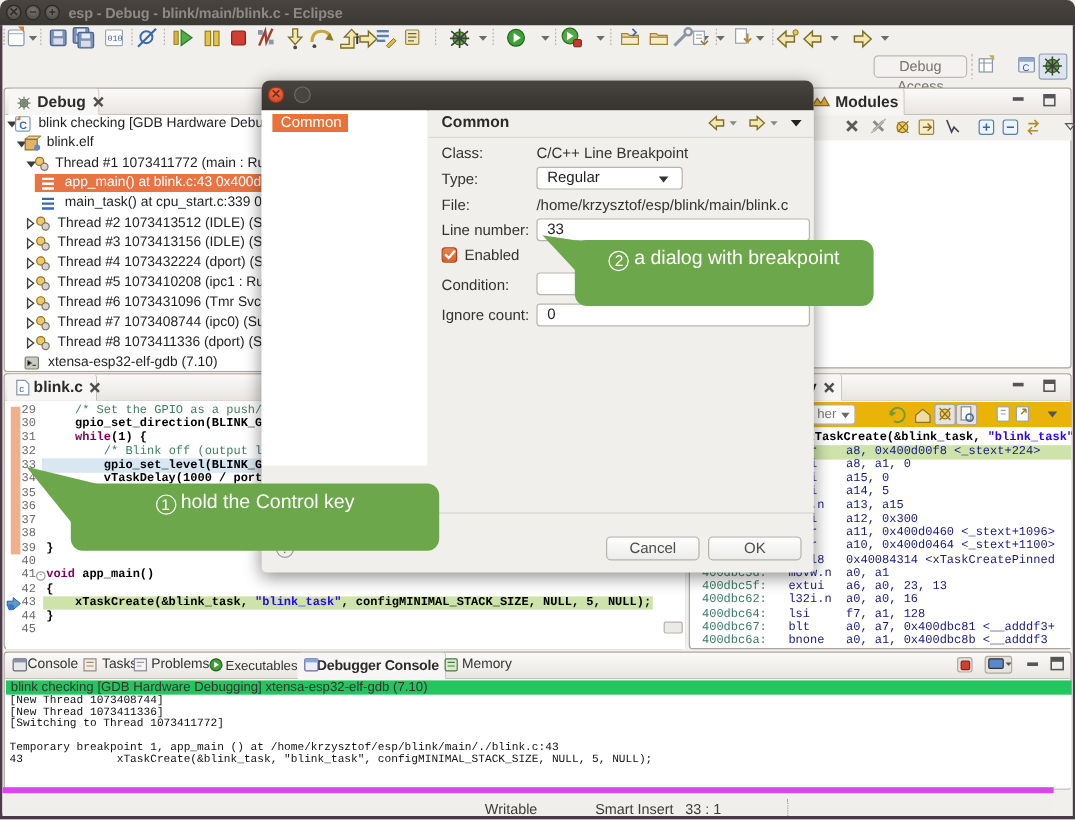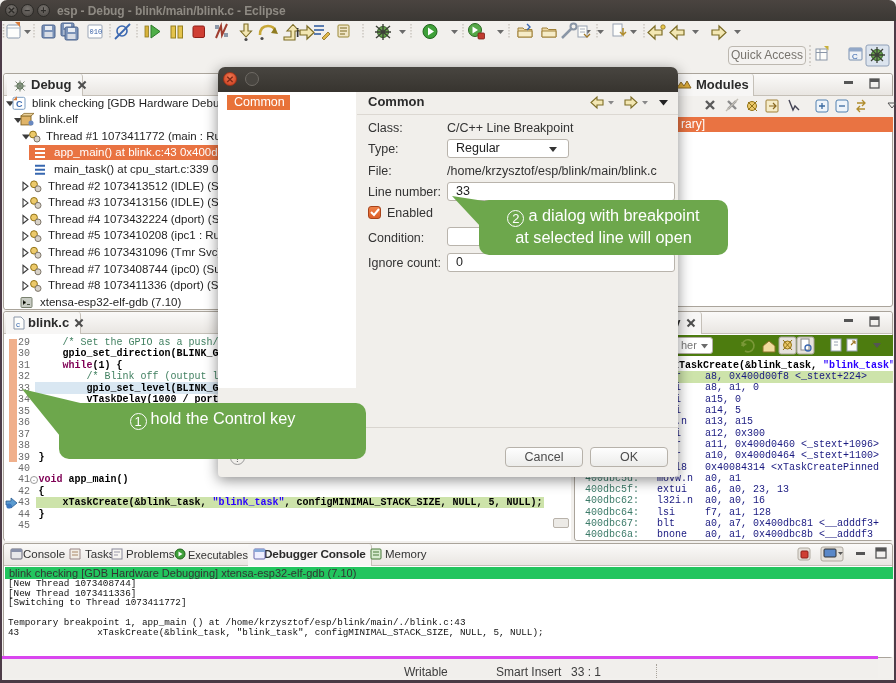--- a/index.html
+++ b/index.html
@@ -32,21 +32,21 @@
 .sel { background:#e97342; color:#fff; }
 
 #editorpanel { left:3px; top:311px; width:568px; height:230px; }
 .codeline { position:absolute; left:0; font-size:10px; line-height:11px; }
 .lno { position:absolute; width:30px; text-align:right; color:#6b6b6b; font-size:10px; line-height:11px; }
 
 #disasmpanel { left:574px; top:311px; width:319px; height:230px; }
 
 #consolepanel { left:3px; top:543px; width:890px; height:115px; }
 
-#statusbar { left:2px; top:656px; width:876px; height:22px; background:#f1efec; border-top:3px solid #d946ef; color:#3c3c3c; font-size:12px; }
+#statusbar { left:2px; top:656px; width:876px; height:22px; background:#f1efec; border-top:5px solid #d946ef; color:#3c3c3c; font-size:12px; }
 
 #dialog { left:218px; top:67px; width:460px; height:410px; background:#f1efeb; border-radius:7px 7px 4px 4px; box-shadow:0 3px 14px rgba(0,0,0,0.45); z-index:50; }
 #dlg-title { position:absolute; left:0; top:0; width:460px; height:25px; background:linear-gradient(#484540,#37342f); border-radius:7px 7px 0 0; }
 #dlg-side { position:absolute; left:0; top:25px; width:138px; height:296px; background:#fff; }
 #dlg-main { position:absolute; left:139px; top:25px; width:321px; height:335px; background:#f1efeb; }
 .dlabel { position:absolute; font-size:12.5px; color:#333; }
 .dinput { position:absolute; background:#fff; border:1px solid #b9b4ac; border-radius:3px; font-size:12.5px; color:#222; padding:1px 0 0 8px; }
 .dbtn { position:absolute; width:78px; height:20px; background:linear-gradient(#fefefe,#ececea); border:1px solid #b7b2aa; border-radius:4px; font-size:12.5px; color:#4c4c4c; text-align:center; line-height:18px; top:380px; }
 
 .callout { position:absolute; background:#6da74c; border-radius:10px; color:#fff; text-align:center; z-index:60; }
@@ -185,21 +185,21 @@
     <path d="M816 52.5 h11 M820 49 v11" stroke="#8a96a8" stroke-width="1"></path>
     <path d="M824 46 l4.5 0 l0 4.5 z" fill="#c8b03c"></path>
 <rect x="849" y="48" width="13" height="12" rx="1" fill="#eef1f5" stroke="#7890b0"></rect>
     <rect x="849" y="48" width="13" height="3.5" fill="#93a8c8"></rect>
     <text x="852" y="59" font-size="8" fill="#2a5aa8" font-family="Liberation Sans">C</text>
 <rect x="866" y="45" width="23" height="21" rx="2" fill="#dce4ee" stroke="#90a0b8"></rect>
 <circle cx="877" cy="55" r="5.5" fill="#6aa84f" stroke="#2f5e20" stroke-width="1"></circle>
     <path d="M871 49 L883 61 M871 61 L883 49 M877 47 L877 63 M869 55 L885 55" stroke="#3c4038" stroke-width="1.3"></path>
 </svg>
 
-<div class="abs" id="qa">Quick Access</div>
+<div class="abs" id="qa">Debug Access</div>
 
 <div class="panel" id="debugpanel">
   <div class="tabrow">
       <div class="tab" style="left:3px;width:76px;">Debug <span class="cx"></span></div>
   <svg style="left:10px;top:6px;" width="12" height="12">
         <circle cx="6" cy="6" r="3.2" fill="#90a890" stroke="#5a7454" stroke-width="1"></circle>
         <path d="M1.5 1.5 L10.5 10.5 M1.5 10.5 L10.5 1.5 M6 0.5 L6 11.5 M0.5 6 L11.5 6" stroke="#7a8474" stroke-width="1"></path>
       </svg>
   </div>
   <div id="dtree" class="abs" style="left:1px;top:21.5px;width:670px;height:213px;overflow:hidden;background:#fff;">
@@ -310,21 +310,20 @@
         <path d="M65 7 h7 m-3 -3 l3 3 l-3 3" stroke="#8a6820" stroke-width="1.2" fill="none"></path>
       <path d="M85 1 l4 10 l2 -4 l4 4" stroke="#445" stroke-width="1.4" fill="none"></path>
       <rect x="112" y="1" width="12" height="12" rx="2" fill="#eef4fa" stroke="#5080b0"></rect>
         <path d="M115 7 h6 M118 4 v6" stroke="#3a6aa0" stroke-width="1.3"></path>
       <rect x="132" y="1" width="12" height="12" rx="2" fill="#eef4fa" stroke="#5080b0"></rect>
         <path d="M135 7 h6" stroke="#3a6aa0" stroke-width="1.3"></path>
       <path d="M153 4 h8 m-3 -3 l3 3 l-3 3 M161 10 h-8 m3 -3 l-3 3 l3 3" stroke="#b08c2c" stroke-width="1.3" fill="none"></path>
       <path d="M184 4 l8 0 l-4 5 z" fill="none" stroke="#555"></path>
     </svg>
   </div>
-  <div class="abs" style="left:1px;top:43px;width:223px;height:15px;background:#e97342;color:#fff;font-size:12px;padding-left:11px;">rary]</div>
 </div>
 
 <div class="panel" id="editorpanel">
   <div class="tabrow">
       <div class="tab" style="left:2px;width:75px;padding-left:22px;text-align:right;">blink.c <span class="cx"></span></div>
   <svg style="left:9px;top:5px;" width="12" height="13">
         <path d="M1 0 h7 l3 3 v9 h-10 z" fill="#fdfdfb" stroke="#8a96a8" stroke-width="1"></path>
         <text x="3" y="10" font-size="8" fill="#3a6ab0" font-family="Liberation Sans">c</text>
       </svg>
     </div>
@@ -376,21 +375,21 @@
 
 <div class="panel" id="disasmpanel">
   <div class="tabrow">
       <div class="tab" style="left:2px;">Disassembly <span class="cx"></span></div>
     <svg style="right:8px;top:4px;" width="42" height="14">
         <rect x="2" y="3" width="9" height="3" fill="#555"></rect>
         <rect x="28" y="1" width="9" height="9" fill="none" stroke="#555" stroke-width="1.3"></rect>
         <rect x="28" y="1" width="9" height="3" fill="#555"></rect>
       </svg>
   </div>
-  <div class="abs" style="left:1px;top:23px;width:317px;height:22px;background:#4d7c0f;">
+  <div class="abs" style="left:1px;top:23px;width:317px;height:22px;background:#eab308;">
     <div class="abs" style="left:0px;top:2px;width:137px;height:17px;background:#fff;border:1px solid #b5b0a8;border-radius:3px;font-size:11px;color:#777;padding:1px 0 0 104px;">her</div>
     <svg style="left:125px;top:9px;" width="8" height="5">
         <path d="M0 0 L7 0 L3.5 4.5 Z" fill="#6b6b6b"></path>
       </svg>
     <svg style="left:163px;top:2px;" width="154" height="19">
       <path d="M3 9 a6 6 0 1 1 3 5" fill="none" stroke="#7a9838" stroke-width="1.6"></path>
         <path d="M2 5 l2 5 l4 -3 z" fill="#7a9838"></path>
       <path d="M24 9 l6 -5 l6 5 v6 h-12 z" fill="#f0dca0" stroke="#8a7428" stroke-width="1"></path>
       <rect x="40" y="0" width="17" height="17" rx="2" fill="#e6e2dc" stroke="#a9a49c"></rect>
         <circle cx="48.5" cy="8" r="4" fill="#ecc96a" stroke="#927317" stroke-width="1"></circle>
@@ -513,21 +512,20 @@
     <div class="dinput" style="left:90px;top:161px;width:228px;height:19px;">0</div>
   </div>
   <div style="position:absolute;left:0;top:360px;width:460px;height:1px;background:#d9d5cf;"></div>
   <div style="position:absolute;left:12px;top:383px;width:15px;height:15px;border:1px solid #999;border-radius:50%;color:#666;font-size:11px;text-align:center;line-height:14px;">?</div>
   <div class="dbtn" style="left:287px;">Cancel</div>
   <div class="dbtn" style="left:372px;">OK</div>
 </div>
 
 <div class="callout" id="co2" style="left:479px;top:200px;width:249px;height:55px;">
   <div class="l" style="margin-top:5px;"><span class="cnum">2</span>a dialog with breakpoint</div>
-  <div class="l">at selected line will open</div>
 </div>
 <svg id="co2ptr" style="left:448px;top:192px;z-index:59;" width="60" height="40">
     <polygon points="4,4 49,11 33,35" fill="#6da74c"></polygon>
   </svg>
 <div class="callout" id="co1" style="left:59px;top:403px;width:307px;height:56px;">
   <div class="l" style="margin-top:5px;"><span class="cnum">1</span>hold the Control key</div>
 </div>
 <svg id="co1ptr" style="left:18px;top:385px;z-index:59;" width="85" height="55">
     <polygon points="4,4 79,22 42,51" fill="#6da74c"></polygon>
   </svg>

